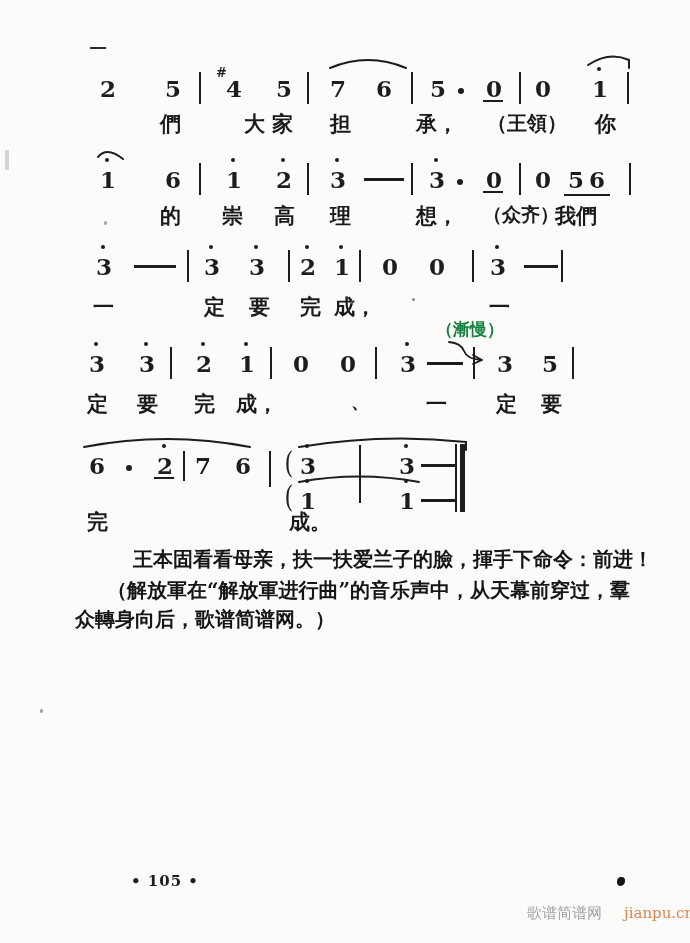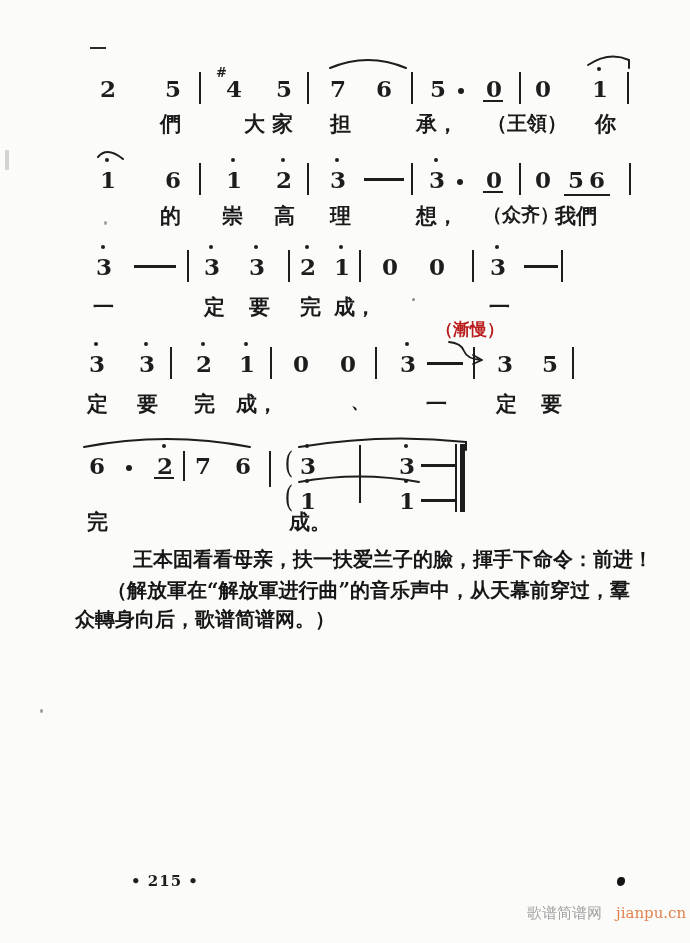--- a/index.html
+++ b/index.html
@@ -21,30 +21,30 @@
   .ulinex{position:absolute;height:2px;background:#1d1d1d;}
   .adot{position:absolute;width:6px;height:6px;background:#1d1d1d;border-radius:50%;}
   .brace{position:absolute;font:400 30px "DejaVu Serif",serif;color:#1d1d1d;line-height:1;
          transform:scaleX(.75);}
   .slur{position:absolute;overflow:visible;}
   .slur path{stroke:#1d1d1d;stroke-width:2;fill:none;stroke-linecap:round;}
   .arrowsvg{position:absolute;overflow:visible;}
   .arrowsvg path{stroke:#1d1d1d;stroke-width:1.8;fill:none;stroke-linecap:round;}
   .lyric{position:absolute;line-height:1.15;white-space:pre;color:#1a1a1a;
          font-size:21px;font-weight:600;}
-  .ann{position:absolute;line-height:1;white-space:pre;color:#b91c1c;font-weight:600;}
+  .ann{position:absolute;line-height:1;white-space:pre;color:#15803d;font-weight:600;}
   .markx{position:absolute;height:2px;background:#2a2a2a;}
   
   .stage{position:absolute;font-size:20px;font-weight:600;line-height:1;white-space:pre;color:#161616;}
   .ending{position:absolute;left:296px;top:636px;font-size:21px;font-weight:700;
           white-space:pre;color:#161616;line-height:1;}
   .pageno{position:absolute;left:131px;top:872px;font-size:15px;font-weight:700;
           color:#1e1e1e;letter-spacing:1px;}
   .watermark{position:absolute;left:527px;top:904px;font-size:15px;white-space:pre;}
-  .watermark .wm-cn{color:#a2a2a2;margin-right:14px;}
+  .watermark .wm-cn{color:#a2a2a2;margin-right:22px;}
   .watermark .wm-url{color:#e2834f;}
   
   .blot{position:absolute;left:617px;top:877px;width:8px;height:9px;background:#141414;
         border-radius:50% 40% 55% 45%;}
   .spk1{position:absolute;left:5px;top:150px;width:4px;height:20px;background:#d4d4d2;}
   .spk2{position:absolute;left:40px;top:709px;width:3px;height:4px;background:#9a9a9a;border-radius:50%;}
   .spk3{position:absolute;left:412px;top:298px;width:3px;height:3px;background:#8a8a8a;border-radius:50%;}
   .spk4{position:absolute;left:104px;top:221px;width:3px;height:4px;background:#9f9f9f;border-radius:50%;}
 </style>
 </head>
@@ -186,21 +186,21 @@
       <div class="dbar" style="height: 68px; left: 455px; top: 444px;"></div>
       <div class="lyric" style="left: 87px; top: 510px;">完</div>
       <div class="lyric" style="left: 289px; top: 510px;">成。</div>
     </div>
 
   <div class="stage" style="left:107px;top:580px">（解放軍在“解放軍进行曲”的音乐声中，从天幕前穿过，羣</div>
   <div class="stage" style="left:133px;top:549px">王本固看看母亲，扶一扶爱兰子的臉，揮手下命令：前进！</div>
   <div class="stage" style="left:75px;top:609px">众轉身向后，歌谱简谱网。）</div>
 
 
-  <div class="pageno">• 215 •</div>
+  <div class="pageno">• 105 •</div>
 
   <div class="watermark"><span class="wm-cn">歌谱简谱网</span><span class="wm-url">jianpu.cn</span></div>
 
   <div class="blot"></div>
   <div class="spk1"></div>
   <div class="spk2"></div>
   <div class="spk3"></div>
   <div class="spk4"></div>
 </div>
 

